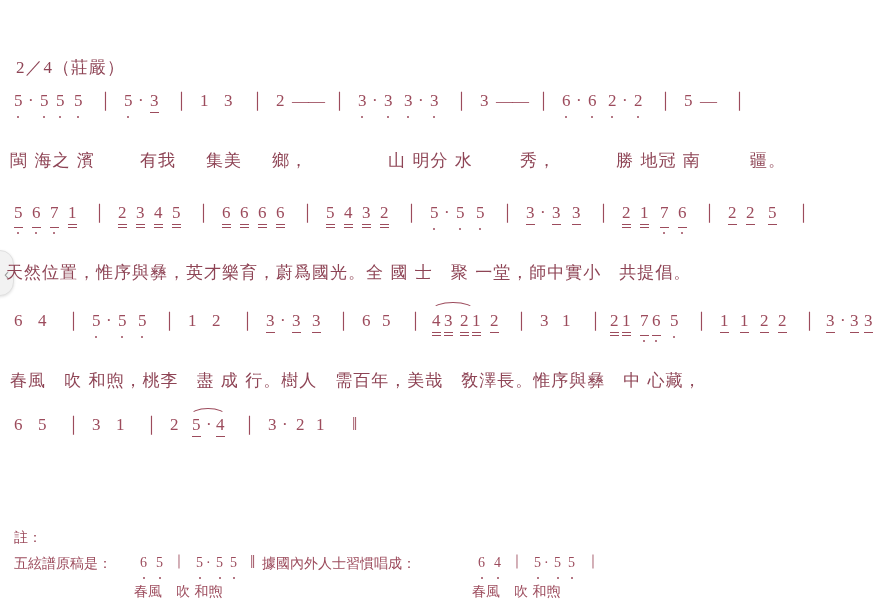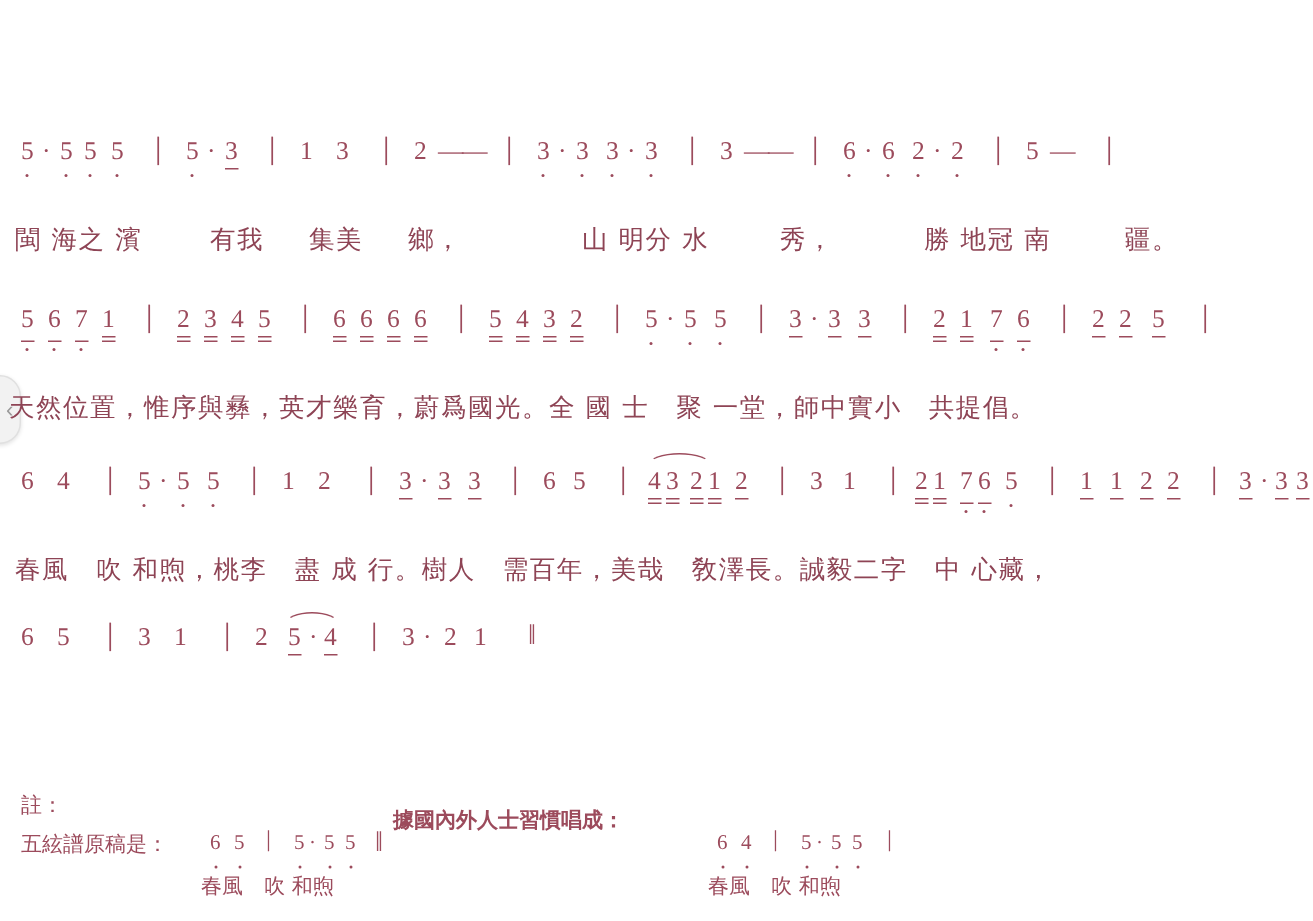--- a/index.html
+++ b/index.html
@@ -164,20 +164,21 @@
 </style>
 </head>
 <body>
 
 <div class="page">
 
   <div class="edge-tab">
     <span class="chev">‹</span>
   </div>
 
+  <div class="hdr" style="left:16px; top:56px;">2／4（莊嚴）</div>
 
   <div class="system" style="top:88px; height:70px;">
     <div class="notes">
       <span class="g num ul dotu" style="left:14px; top:4px;">5</span>
       <span class="g num" style="left:28px; top:4px;">·</span>
       <span class="g num ul dotu" style="left:40px; top:4px;">5</span>
       <span class="g num ul dotu" style="left:56px; top:4px;">5</span>
       <span class="g num ul dotu" style="left:74px; top:4px;">5</span>
       <span class="g bar" style="left:96px; top:2px;">｜</span>
       <span class="g num ul dotu" style="left:124px; top:4px;">5</span>
@@ -312,21 +313,21 @@
       <span class="g num ul" style="left:760px; top:4px;">2</span>
       <span class="g num ul" style="left:778px; top:4px;">2</span>
       <span class="g bar" style="left:800px; top:2px;">｜</span>
       <span class="g num ul" style="left:826px; top:4px;">3</span>
       <span class="g num" style="left:840px; top:4px;">·</span>
       <span class="g num ul" style="left:850px; top:4px;">3</span>
       <span class="g num ul" style="left:864px; top:4px;">3</span>
       <span class="g bar" style="left:872px; top:2px;">｜</span>
     </div>
     <div class="lyr" style="top:6px;">
-      <span class="g cjk" style="left:10px; top:24px;">春風　吹 和煦，桃李　盡 成 行。樹人　需百年，美哉　敎澤長。誠毅二字　中 心藏，</span>
+      <span class="g cjk" style="left:10px; top:24px;">春風　吹 和煦，桃李　盡 成 行。樹人　需百年，美哉　敎澤長。惟序與彝　中 心藏，</span>
     </div>
   </div>
 
   <div class="system" style="top:412px; height:70px;">
     <div class="notes">
       <span class="g num" style="left:14px; top:4px;">6</span>
       <span class="g num" style="left:38px; top:4px;">5</span>
       <span class="g bar" style="left:64px; top:2px;">｜</span>
       <span class="g num" style="left:92px; top:4px;">3</span>
       <span class="g num" style="left:116px; top:4px;">1</span>
@@ -351,21 +352,21 @@
 
     <span class="g num small ul dotu" style="left:140px; top:28px;">6</span>
     <span class="g num small ul dotu" style="left:156px; top:28px;">5</span>
     <span class="g bar small" style="left:172px; top:26px;">｜</span>
     <span class="g num small ul dotu" style="left:196px; top:28px;">5</span>
     <span class="g num small" style="left:206px; top:28px;">·</span>
     <span class="g num small ul dotu" style="left:216px; top:28px;">5</span>
     <span class="g num small ul dotu" style="left:230px; top:28px;">5</span>
     <span class="g dblbar small" style="left:250px; top:24px;">‖</span>
 
-    <span class="g cjk small" style="left:262px; top:12px;font-weight:bold;">據國內外人士習慣唱成：</span>
+    <span class="g cjk small" style="left:262px; top:28px;">據國內外人士習慣唱成：</span>
 
     <span class="g num small ul dotu" style="left:478px; top:28px;">6</span>
     <span class="g num small ul dotu" style="left:494px; top:28px;">4</span>
     <span class="g bar small" style="left:510px; top:26px;">｜</span>
     <span class="g num small ul dotu" style="left:534px; top:28px;">5</span>
     <span class="g num small" style="left:544px; top:28px;">·</span>
     <span class="g num small ul dotu" style="left:554px; top:28px;">5</span>
     <span class="g num small ul dotu" style="left:568px; top:28px;">5</span>
     <span class="g bar small" style="left:586px; top:26px;">｜</span>
 

